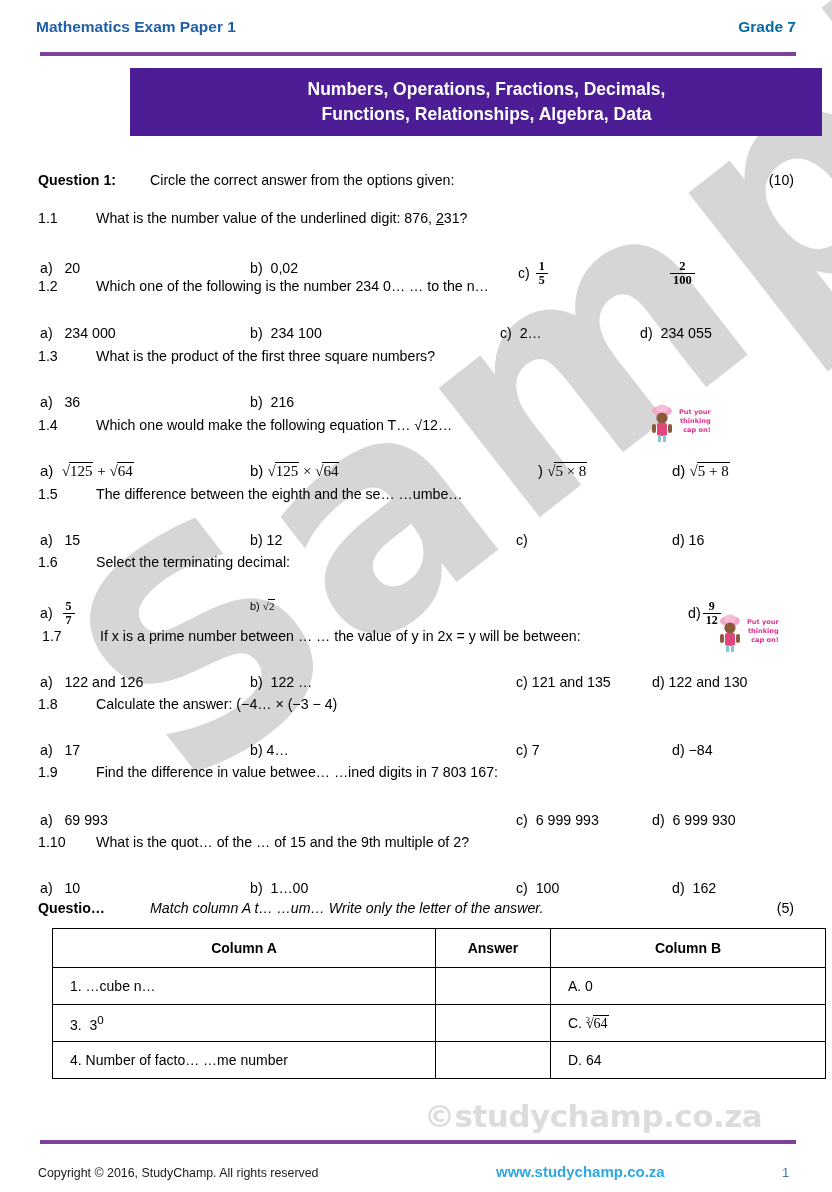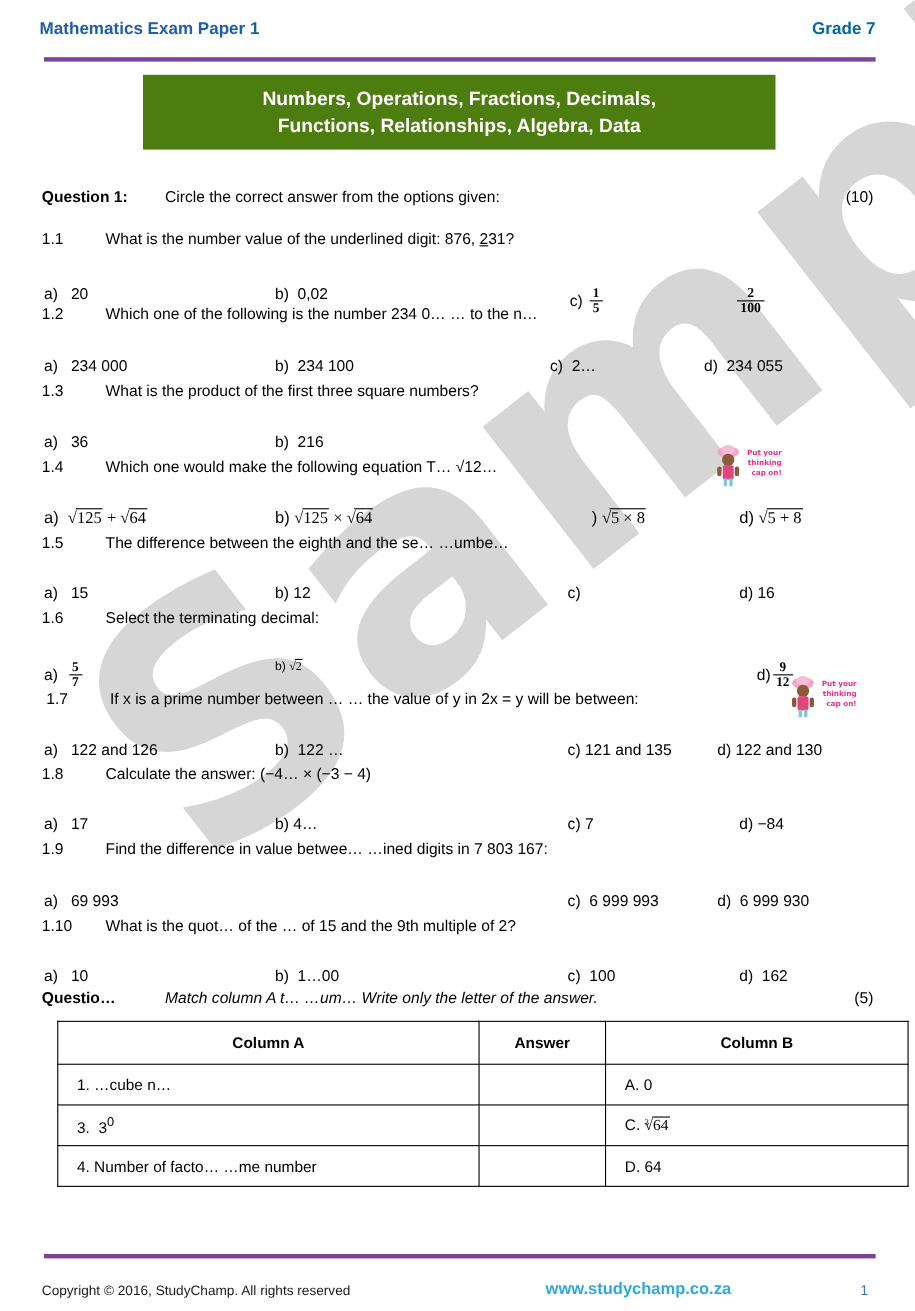--- a/index.html
+++ b/index.html
@@ -92,27 +92,28 @@
     right: 36px;
     top: 52px;
     height: 4px;
     background: #7c4199;
     z-index: 10;
   }
   .banner {
     position: absolute;
     left: 130px;
     top: 68px;
-    width: 575px;
+    width: 671px;
     height: 68px;
-    background: #4d7c0f;
+    background: #4c1d95;
     z-index: 10;
     display: flex;
     align-items: center;
     justify-content: center;
+    padding-left: 21px;
   }
   .banner-text {
     color: #ffffff;
     font-weight: bold;
     font-size: 17.5px;
     line-height: 25px;
     text-align: center;
     padding: 0 10px;
   }
 
@@ -299,20 +300,21 @@
   <div class="banner">
     <div class="banner-text">
       <span>Numbers, Operations, Fractions, Decimals,</span><br>
       <span>Functions, Relationships, Algebra, Data</span>
     </div>
   </div>
 
   <div class="wm-sample">
     <div class="wm-sample-text">Sample</div>
   </div>
+  <div class="wm-domain">©studychamp.co.za</div>
 
   <div class="sheet">
 
     <div class="row qhead" style="top:172px">
       <span class="lbl" style="position:absolute;left:0;top:0">Question 1:</span>
       <span style="position:absolute;left:112px;top:0">Circle the correct answer from the options given:</span>
       <span class="marks">(10)</span>
     </div>
 
     <div class="row" style="top:210px">

